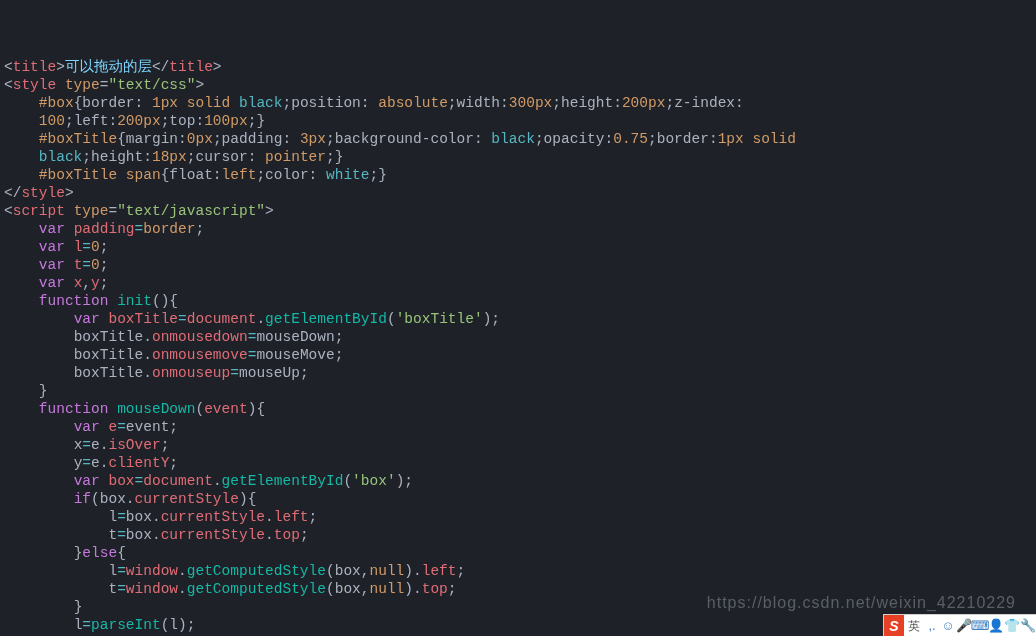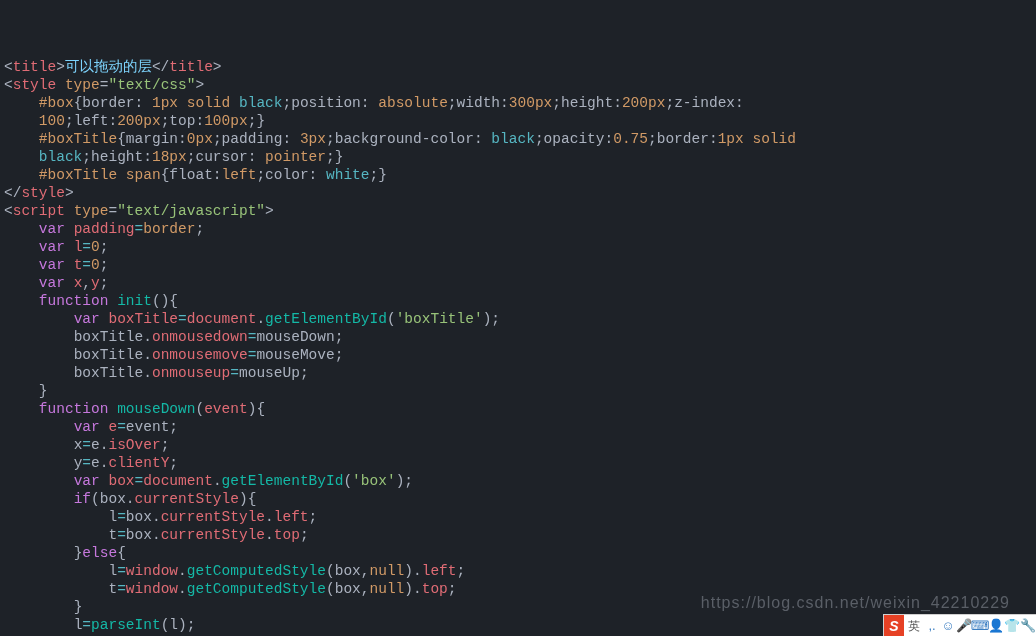--- a/index.html
+++ b/index.html
@@ -26,21 +26,21 @@
   .tok-colw { color: #56b6c2; font-family: Liberation Mono, monospace; }
   .tok-key { color: #c678dd; }
   .tok-var { color: #e06c75; }
   .tok-num { color: #d19a66; }
   .tok-fn { color: #14b8a6; }
   .tok-p { color: #abb2bf; }
   .tok-op { color: #56b6c2; }
   .tok-cj { color: #7dd3fc; }
   .watermark {
     position: absolute;
-    right: 26px;
+    right: 20px;
     bottom: 24px;
     color: #5a5f67;
     font-size: 16px;
     font-family: sans-serif;
     letter-spacing: 1px;
   }
   .ime-bar {
     position: absolute;
     right: 0;
     bottom: 0;

